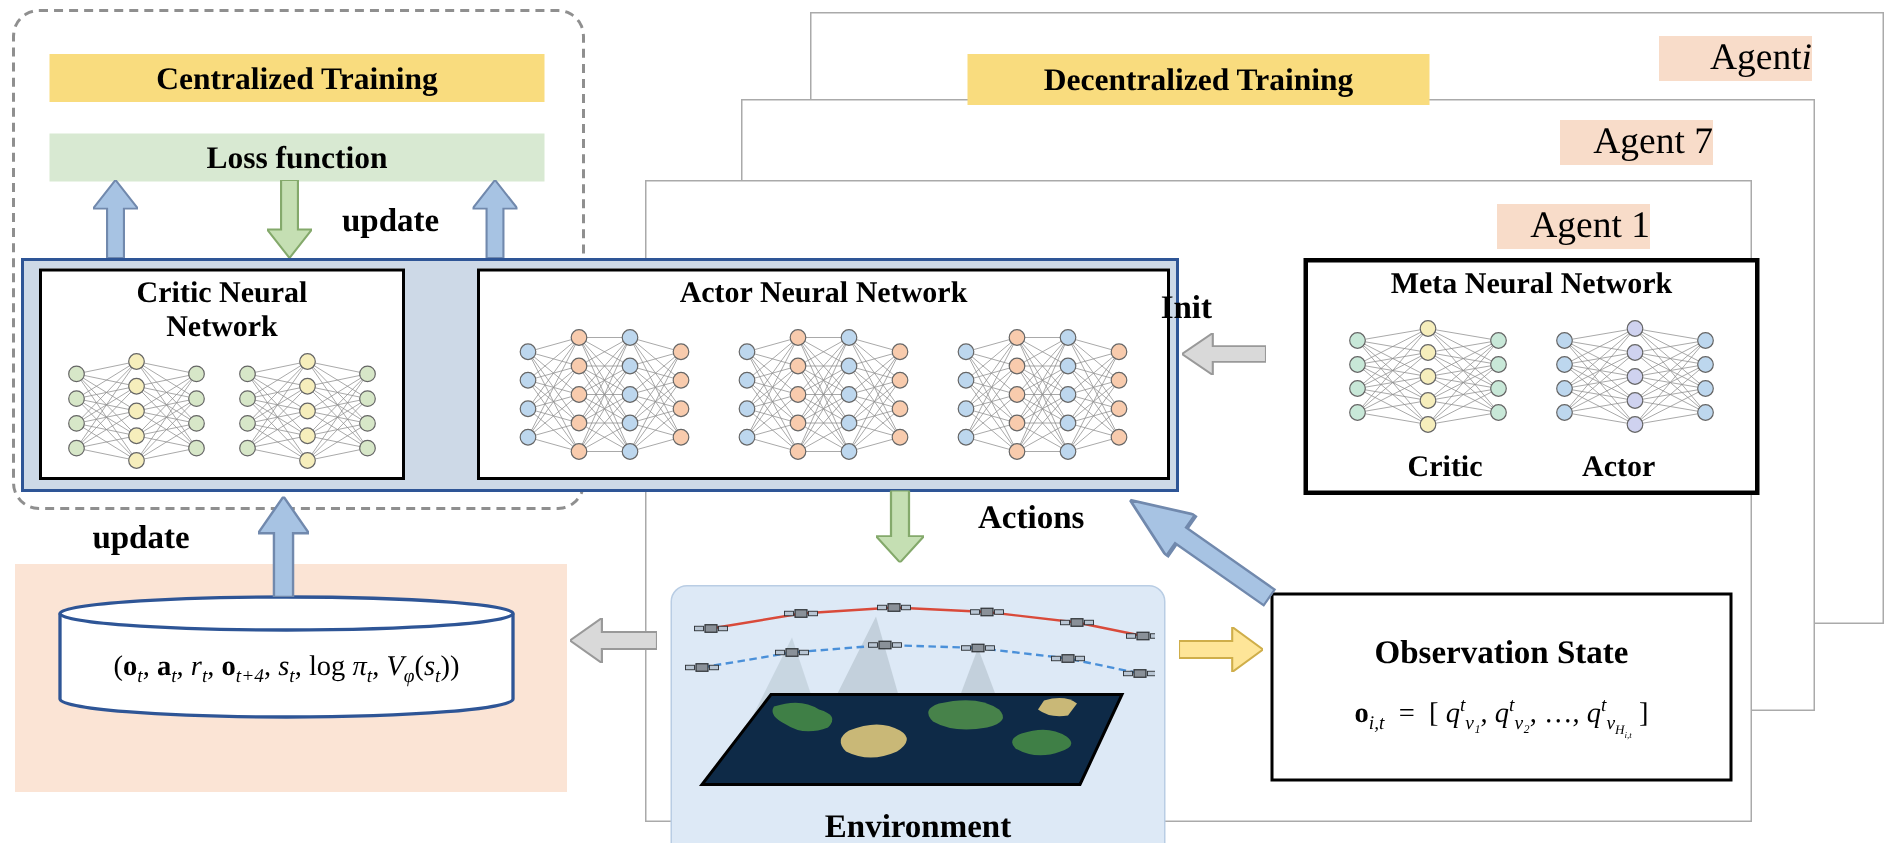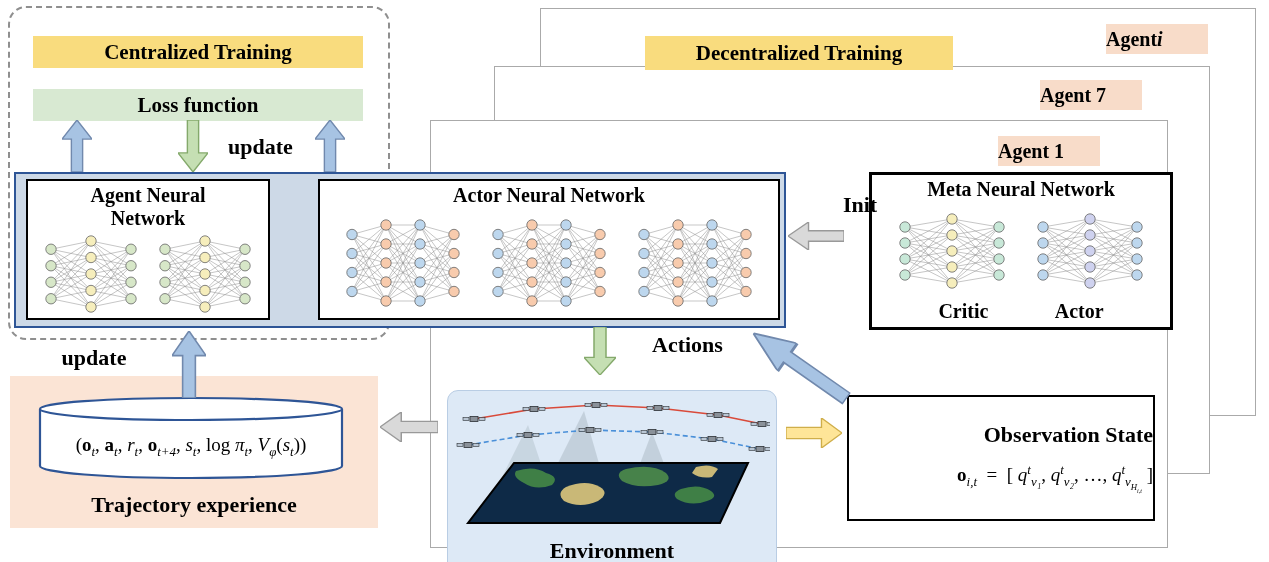--- a/index.html
+++ b/index.html
@@ -1,21 +1,21 @@
 <!DOCTYPE html>
 <html style="--yellow_box: #f9dc7e; --green_box: #d8e9d2; --salmon_box: #f8dcc9; --salmon_panel: #fbe4d5; --container_fill: #cdd9e7; --container_border: #2e5596; --env_fill: #dde9f6; --env_border: #b9cde4; --arrow_blue: #a7c3e3; --arrow_blue_border: #7189ad; --arrow_green: #c5dfb3; --arrow_green_border: #84a96b; --arrow_grey: #d9d9d9; --arrow_grey_border: #999999; --arrow_yellow: #fee598; --arrow_yellow_border: #cfae4a; --nn_green: #d7e7c8; --nn_yellow: #f6eebc; --nn_blue: #bdd7ee; --nn_orange: #f8cbad; --nn_teal: #c8e8d8; --nn_lavender: #cfd2ef;"><head>
 <meta charset="utf-8">
 <style>
   * { margin:0; padding:0; box-sizing:border-box; }
   body { background:#fff; font-family:"Liberation Serif", serif; color:#000; }
   .canvas { position:relative; width:1269px; height:562px; background:#fff; overflow:hidden; }
   .abs { position:absolute; }
   .card { background:#fff; border:1.5px solid #aaaaaa; }
   .banner { font-weight:bold; font-size:21px; display:flex; align-items:center; justify-content:center; }
-  .tag { background:var(--salmon_box); font-weight:bold; font-size:20px; display:flex; align-items:center; justify-content:flex-start; }
+  .tag { background:var(--salmon_box); font-weight:normal; font-size:25px; display:flex; align-items:center; justify-content:flex-end; }
   .lbl { font-weight:bold; font-size:22px; }
   .nnbox { background:#fff; border:2px solid #000; display:flex; flex-direction:column; align-items:center; }
   .nnbox .nets { display:flex; flex:1; align-items:center; justify-content:space-evenly; width:100%; }
   .nntitle { font-weight:bold; font-size:20px; text-align:center; line-height:1.15; padding-top:3px; }
   .formula { font-size:19px; text-align:center; white-space:nowrap; }
   .formula i { font-style:italic; }
   .formula b { font-style:normal; font-weight:bold; }
   .formula sub, .formula sup { font-style:italic; font-size:0.68em; }
   .arrow { display:block; }
   .a-blue  { fill:var(--arrow_blue);  stroke:var(--arrow_blue_border);  stroke-width:1.5; }
@@ -50,21 +50,21 @@
   <svg class="abs arrow" style="left:178px; top:120px; z-index:6;" width="30" height="52" viewBox="0 0 32 60" preserveAspectRatio="none">
     <polygon class="a-green" points="16,60 0,38 10,38 10,0 22,0 22,38 32,38"></polygon>
   </svg>
   <div class="abs lbl" style="left:228px; top:134px; z-index:6;">update</div>
   <svg class="abs arrow" style="left:315px; top:120px; z-index:6;" width="30" height="52" viewBox="0 0 32 60" preserveAspectRatio="none">
     <polygon class="a-blue" points="16,0 32,22 22,22 22,60 10,60 10,22 0,22"></polygon>
   </svg>
 
   <div class="abs" style="left:14px; top:172px; width:772px; height:156px; background:var(--container_fill); border:2.5px solid var(--container_border); z-index:5;">
     <div class="abs nnbox" style="left:10px; top:5px; width:244px; height:141px;">
-      <div class="nntitle" style="width:190px;">Agent Neural Network</div>
+      <div class="nntitle" style="width:190px;">Critic Neural Network</div>
       <div class="nets">
         <svg class="nn" width="104" height="82">
             <line x1="12" y1="16.25" x2="52" y2="8" stroke="#8c8c8c" stroke-width="0.5"></line>
             <line x1="12" y1="16.25" x2="52" y2="24.5" stroke="#8c8c8c" stroke-width="0.5"></line>
             <line x1="12" y1="16.25" x2="52" y2="41" stroke="#8c8c8c" stroke-width="0.5"></line>
             <line x1="12" y1="16.25" x2="52" y2="57.5" stroke="#8c8c8c" stroke-width="0.5"></line>
             <line x1="12" y1="16.25" x2="52" y2="74" stroke="#8c8c8c" stroke-width="0.5"></line>
             <line x1="12" y1="32.75" x2="52" y2="8" stroke="#8c8c8c" stroke-width="0.5"></line>
             <line x1="12" y1="32.75" x2="52" y2="24.5" stroke="#8c8c8c" stroke-width="0.5"></line>
             <line x1="12" y1="32.75" x2="52" y2="41" stroke="#8c8c8c" stroke-width="0.5"></line>
@@ -546,21 +546,21 @@
           <circle cx="106" cy="48" r="5.2" fill="#bdd7ee" stroke="#666" stroke-width="0.8"></circle>
           <circle cx="106" cy="64" r="5.2" fill="#bdd7ee" stroke="#666" stroke-width="0.8"></circle>
         </svg>
     </div>
     <div style="display:flex; width:100%; justify-content:space-evenly; padding-bottom:4px;">
       <div class="lbl" style="font-size:20px;">Critic</div>
       <div class="lbl" style="font-size:20px;">Actor</div>
     </div>
   </div>
 
-  <div class="abs lbl" style="left:832px; top:192px; width:56px; text-align:center; z-index:6;">Init</div>
+  <div class="abs lbl" style="left:752px; top:192px; width:56px; text-align:right; z-index:6;">Init</div>
   <svg class="abs arrow" style="left:788px; top:222px; z-index:6;" width="56" height="28" viewBox="0 0 60 32" preserveAspectRatio="none">
     <polygon class="a-grey" points="0,16 22,0 22,10 60,10 60,22 22,22 22,32"></polygon>
   </svg>
 
   <svg class="abs arrow" style="left:584px; top:327px; z-index:6;" width="32" height="48" viewBox="0 0 32 60" preserveAspectRatio="none">
     <polygon class="a-green" points="16,60 0,38 10,38 10,0 22,0 22,38 32,38"></polygon>
   </svg>
   <div class="abs lbl" style="left:652px; top:332px; z-index:6;">Actions</div>
 
   <div class="abs" style="left:447px; top:362px; width:330px; height:183px; background:var(--env_fill); border:1px solid var(--env_border); border-radius:11px; z-index:4;margin-top:28px;">
@@ -592,21 +592,21 @@
       <use href="#sat" x="12" y="48"></use>
         <use href="#sat" x="72" y="38"></use>
         <use href="#sat" x="134" y="33"></use>
       <use href="#sat" x="196" y="35"></use>
         <use href="#sat" x="256" y="42"></use>
         <use href="#sat" x="304" y="52"></use>
     </svg>
     <div class="abs lbl" style="left:0; right:0; bottom:8px; text-align:center;">Environment</div>
   </div>
 
-  <div class="abs" style="left:847px; top:395px; width:308px; height:126px; background:#fff; border:2px solid #000; z-index:6; display:flex; flex-direction:column; align-items:flex-end; justify-content:center; gap:14px;">
+  <div class="abs" style="left:847px; top:395px; width:308px; height:126px; background:#fff; border:2px solid #000; z-index:6; display:flex; flex-direction:column; align-items:center; justify-content:center; gap:14px;">
     <div class="lbl">Observation State</div>
     <div class="formula"><b>o</b><sub>i,t</sub> &nbsp;=&nbsp; [ <i>q</i><sup>t</sup><sub>v₁</sub>, <i>q</i><sup>t</sup><sub>v₂</sub>, …, <i>q</i><sup>t</sup><sub>v<sub>H<sub>i,t</sub></sub></sub> ]</div>
   </div>
 
   <svg class="abs arrow" style="left:786px; top:418px; z-index:6;" width="56" height="30" viewBox="0 0 60 32" preserveAspectRatio="none">
     <polygon class="a-yellow" points="60,16 38,0 38,10 0,10 0,22 38,22 38,32"></polygon>
   </svg>
 
   <svg class="abs arrow" style="left:743px; top:349px; z-index:6; transform:rotate(35deg);" width="114" height="34" viewBox="0 0 60 32" preserveAspectRatio="none">
     <polygon class="a-blue" points="0,16 22,0 22,10 60,10 60,22 22,22 22,32"></polygon>
@@ -627,15 +627,14 @@
   <div class="abs" style="left:10px; top:376px; width:368px; height:152px; background:var(--salmon_panel); z-index:2;"></div>
 
   <div class="abs" style="left:36px; top:396px; width:310px; height:86px; z-index:3;">
     <svg width="310" height="86" viewBox="0 0 310 86">
       <path d="M4,13 L4,70 A151,12 0 0 0 306,70 L306,13" fill="#ffffff" stroke="var(--container_border)" stroke-width="2.2"></path>
       <ellipse cx="155" cy="13" rx="151" ry="11" fill="#ffffff" stroke="var(--container_border)" stroke-width="2.2"></ellipse>
     </svg>
     <div class="abs formula" style="left:0; right:0; top:38px;">(<b>o</b><sub>t</sub>, <b>a</b><sub>t</sub>, <i>r</i><sub>t</sub>, <b>o</b><sub>t+4</sub>, <i>s</i><sub>t</sub>, log <i>π</i><sub>t</sub>, <i>V</i><sub>φ</sub>(<i>s</i><sub>t</sub>))</div>
   </div>
 
-  <div class="abs lbl" style="left:10px; top:492px; width:368px; text-align:center; z-index:3;">Trajectory experience</div>
 
 </div>
 
 </body></html>

